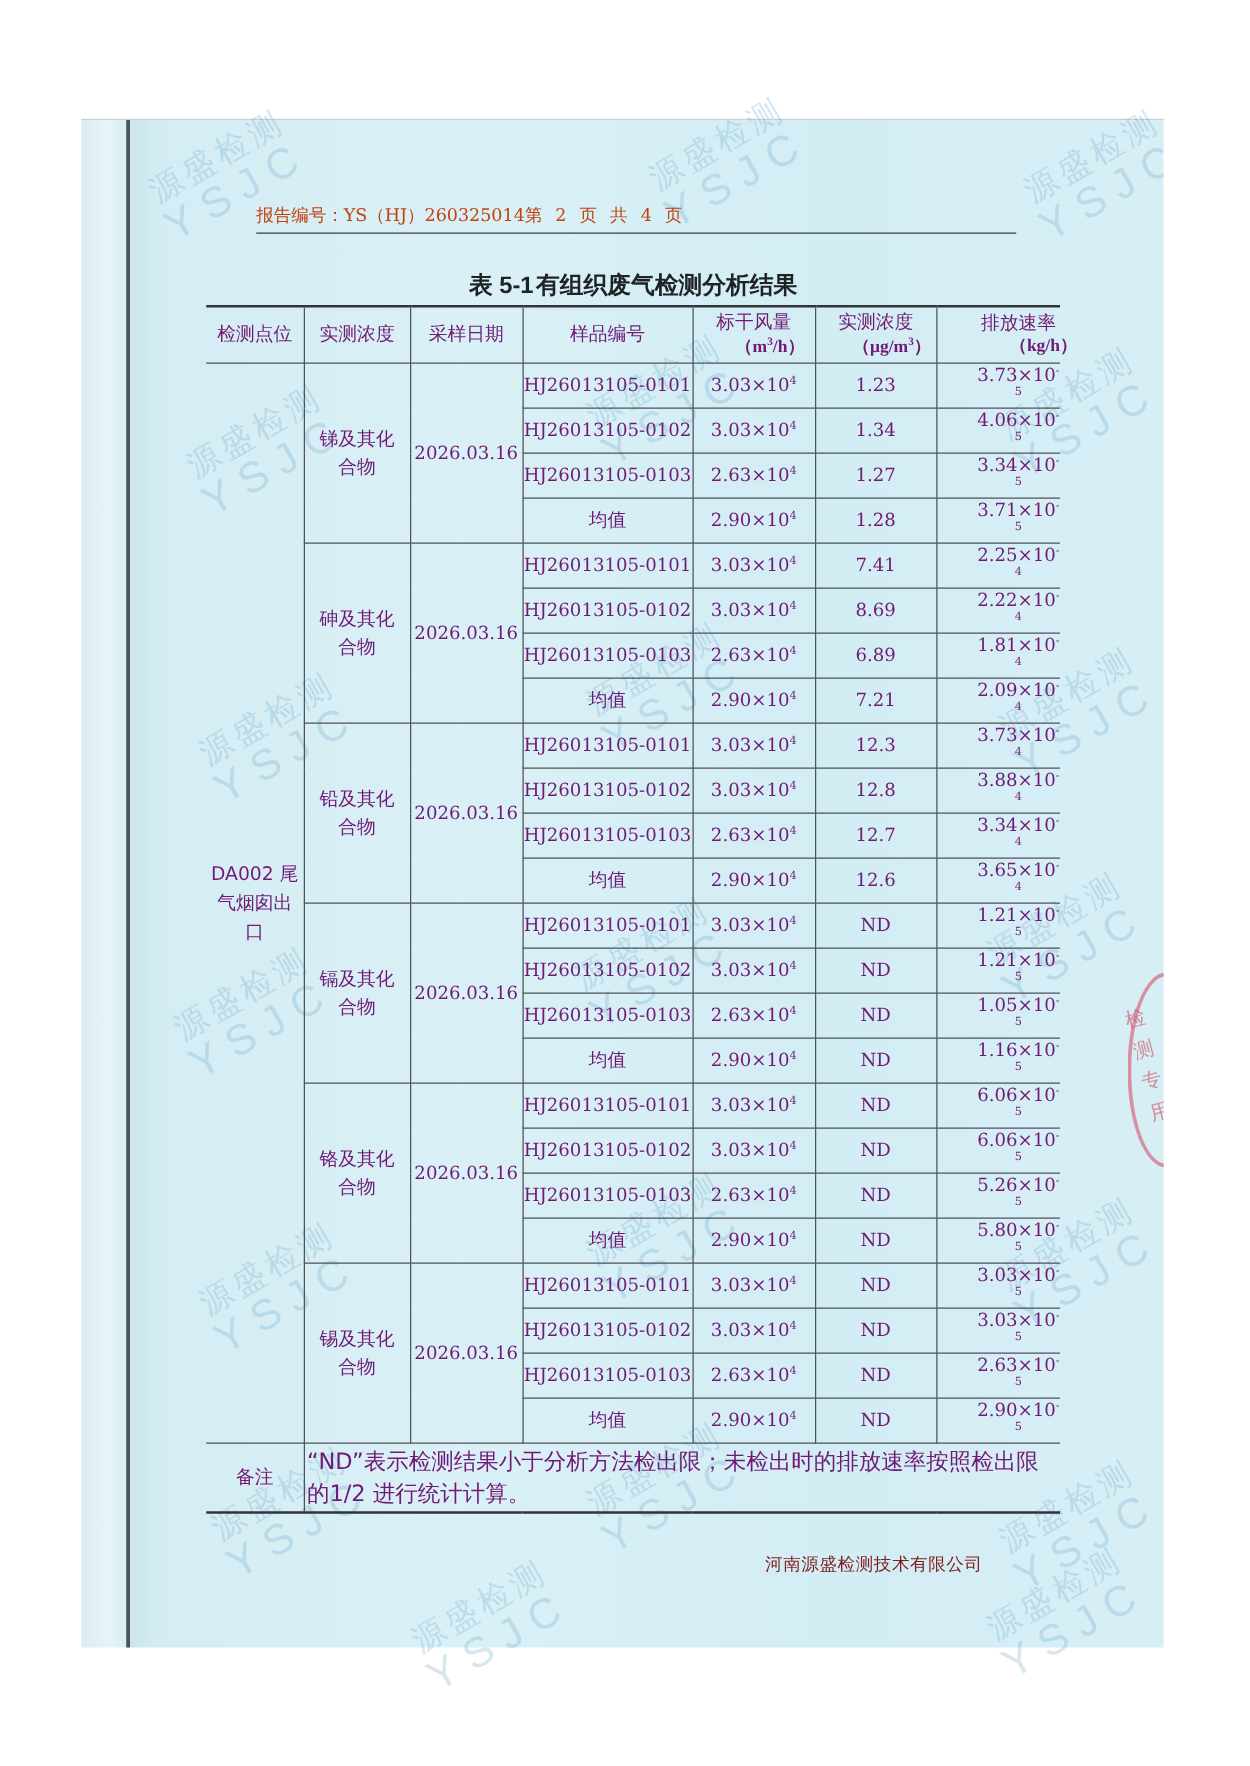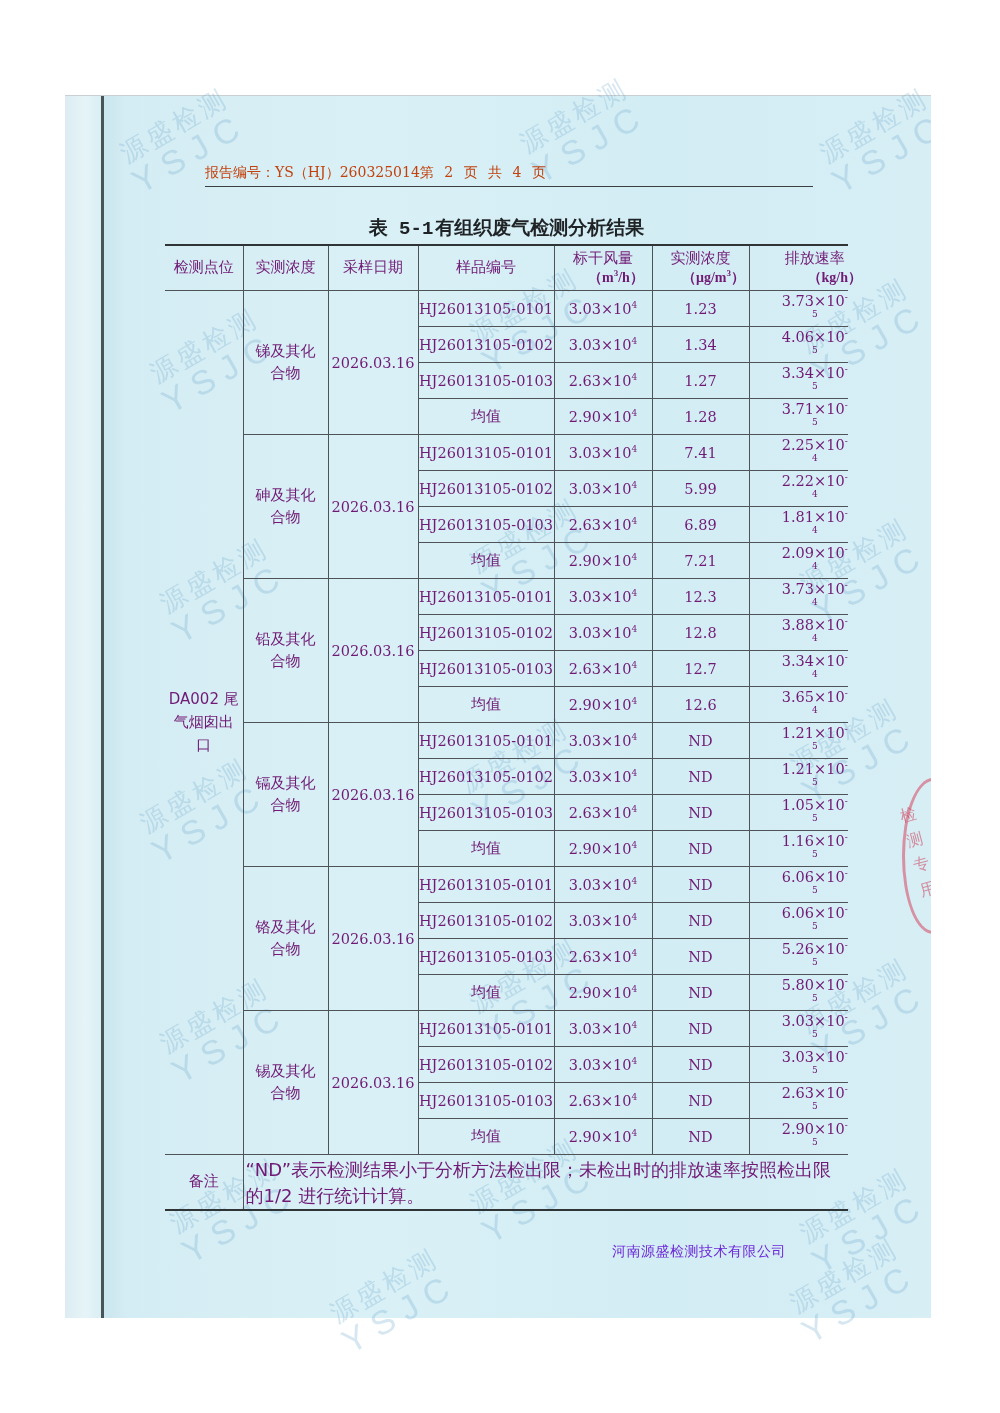--- a/index.html
+++ b/index.html
@@ -30,21 +30,21 @@
     display:flex; align-items:flex-end;
     font-size:14px; color:#c2410c;
     border-bottom:1.5px solid #3a3f42; padding-bottom:4px;
   }
   .header-line .pg { letter-spacing:3px; }
   .table-title {
     position:absolute; left:165px; top:215px; width:683px; text-align:center;
     font-size:19px; font-weight:bold; color:#1f2326;
     font-family:"DejaVu Sans","Liberation Sans",sans-serif;
   }
-  .table-title .num { font-family:Liberation Mono, monospace; margin-right:2px; }
+  .table-title .num { font-family:Liberation Sans, sans-serif; margin-right:2px; }
   table.data {
     position:absolute; left:165px; top:244px; width:683px;
     border-collapse:collapse; table-layout:fixed;
     color:#701a75; font-size:14.5px;
   }
   table.data col.c1 { width:78px; }
   table.data col.c2 { width:85px; }
   table.data col.c3 { width:90px; }
   table.data col.c4 { width:136px; }
   table.data col.c5 { width:98px; }
@@ -67,21 +67,21 @@
   table.data td.first { border-left:none; }
   table.data td.last, table.data th.last { border-right:none;padding-left:32px; }
   table.data th.first { border-left:none; }
   table.data td sup { font-size:9px; vertical-align:6px; }
   table.data tr.remark td { height:48px; border-bottom:2.5px solid #2f3437; }
   table.data tr.remark td.remark-text {
     text-align:left; padding:2px 0 0 2px; font-size:18px; line-height:1.45;
     font-family:"DejaVu Sans","Liberation Sans",sans-serif;
   }
   .footer-company {
-    position:absolute; left:612px; top:1243px; font-size:14px; color:#6d28d9;
+    position:absolute; left:612px; top:1243px; font-size:14px; color:#7f1d1d;
     font-family:"DejaVu Sans","Liberation Sans",sans-serif; letter-spacing:0.5px;
   }
   .stamp {
     position:absolute; left:902px; top:778px; width:56px; height:150px;
     border:3px solid rgba(214,70,95,0.55); border-radius:50%;
     border-right-color:transparent; pointer-events:none;
   }
   .stamp-text {
     position:absolute; left:910px; top:800px; width:22px;
     color:rgba(205,60,85,0.55); font-size:16px; line-height:1.6;
@@ -259,21 +259,21 @@
         </td>
         <td rowspan="4">2026.03.16</td>
         <td class="">HJ26013105-0101</td>
         <td><span>3.03×10</span><sup>4</sup></td>
         <td>7.41</td>
         <td class="last"><span>2.25×10</span><sup>-4</sup></td>
       </tr>
       <tr>
         <td class="">HJ26013105-0102</td>
         <td><span>3.03×10</span><sup>4</sup></td>
-        <td>5.99</td>
+        <td>8.69</td>
         <td class="last"><span>2.22×10</span><sup>-4</sup></td>
       </tr>
       <tr>
         <td class="">HJ26013105-0103</td>
         <td><span>2.63×10</span><sup>4</sup></td>
         <td>6.89</td>
         <td class="last"><span>1.81×10</span><sup>-4</sup></td>
       </tr>
       <tr>
         <td class="cjk">均值</td>

